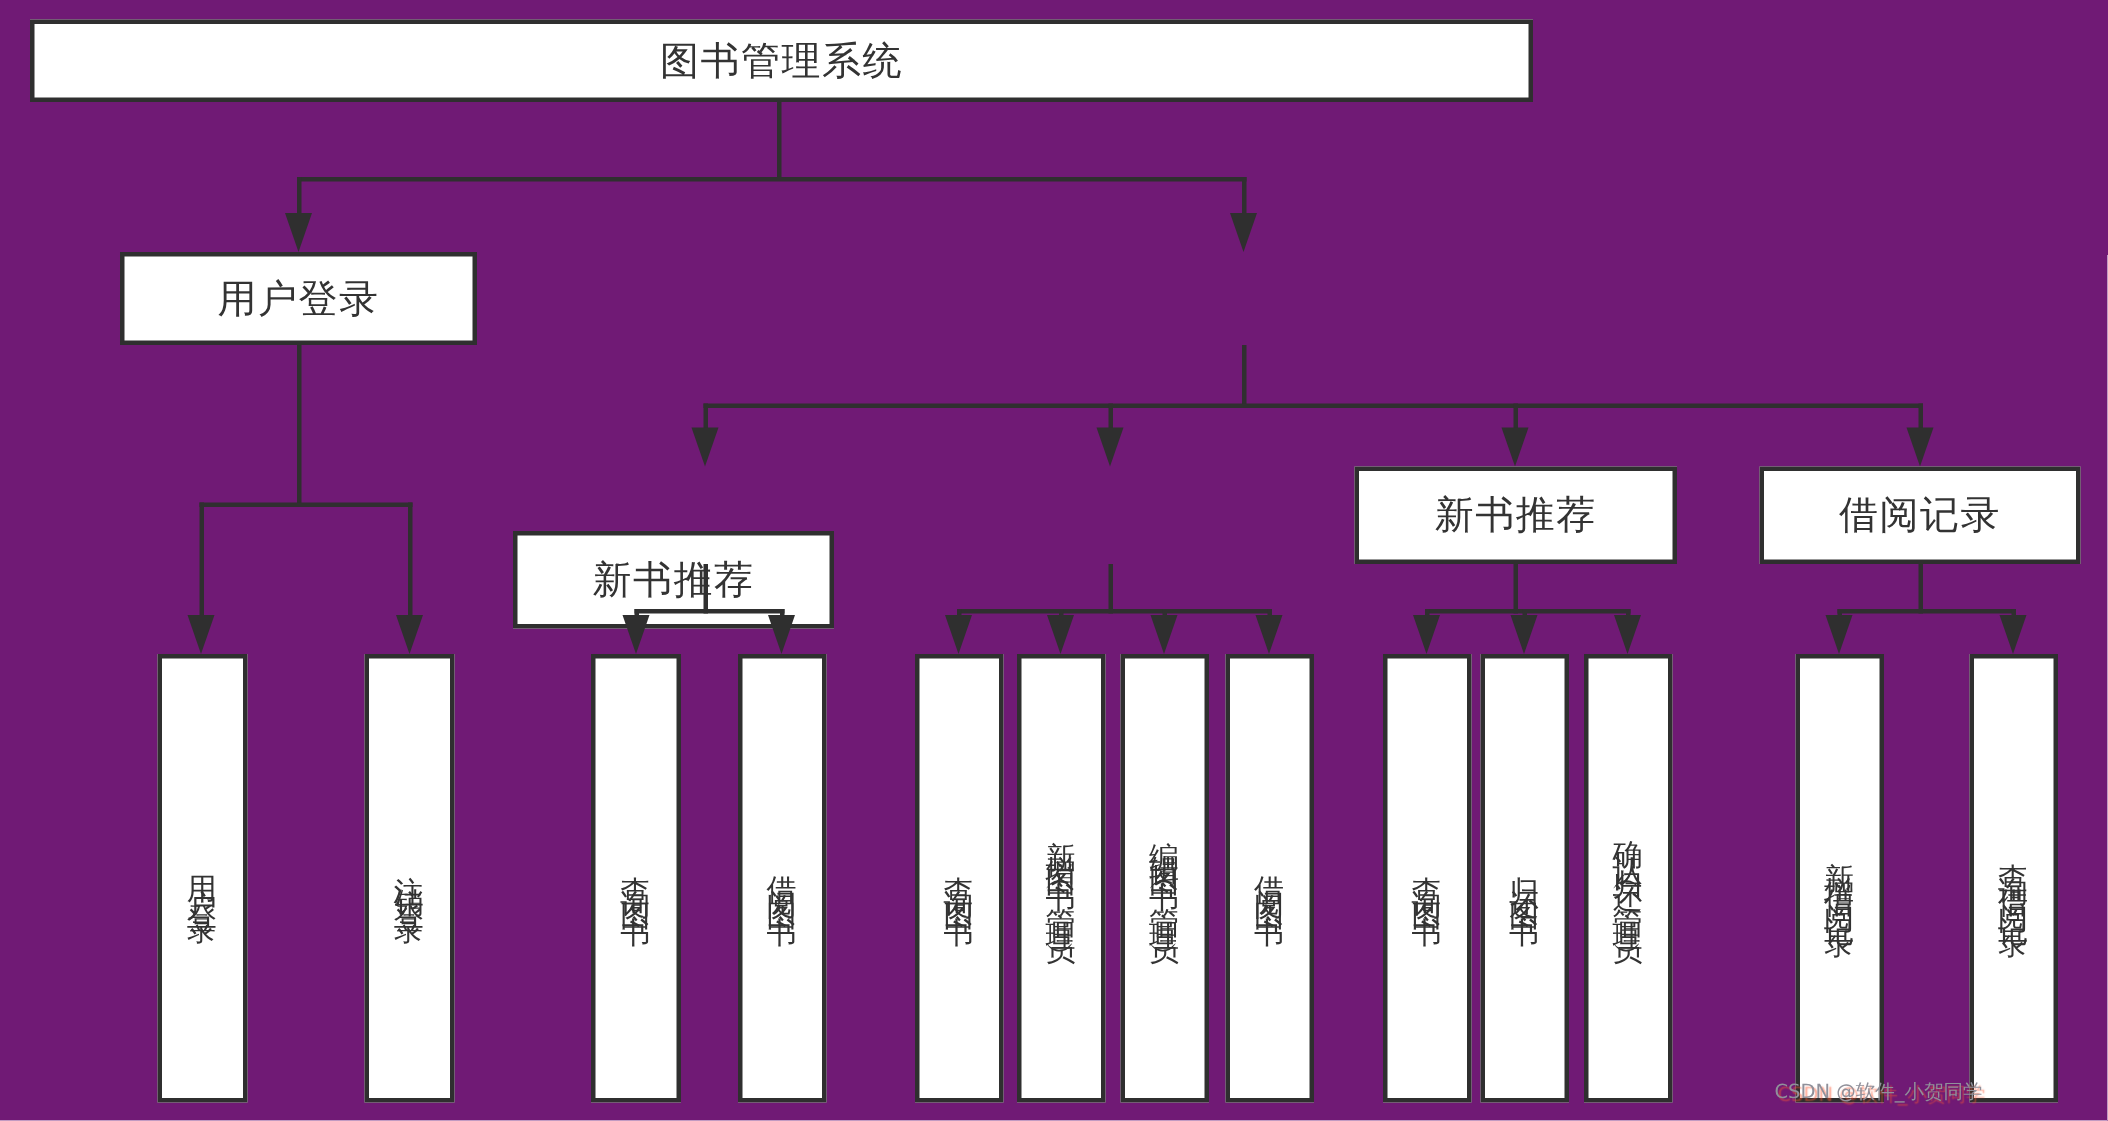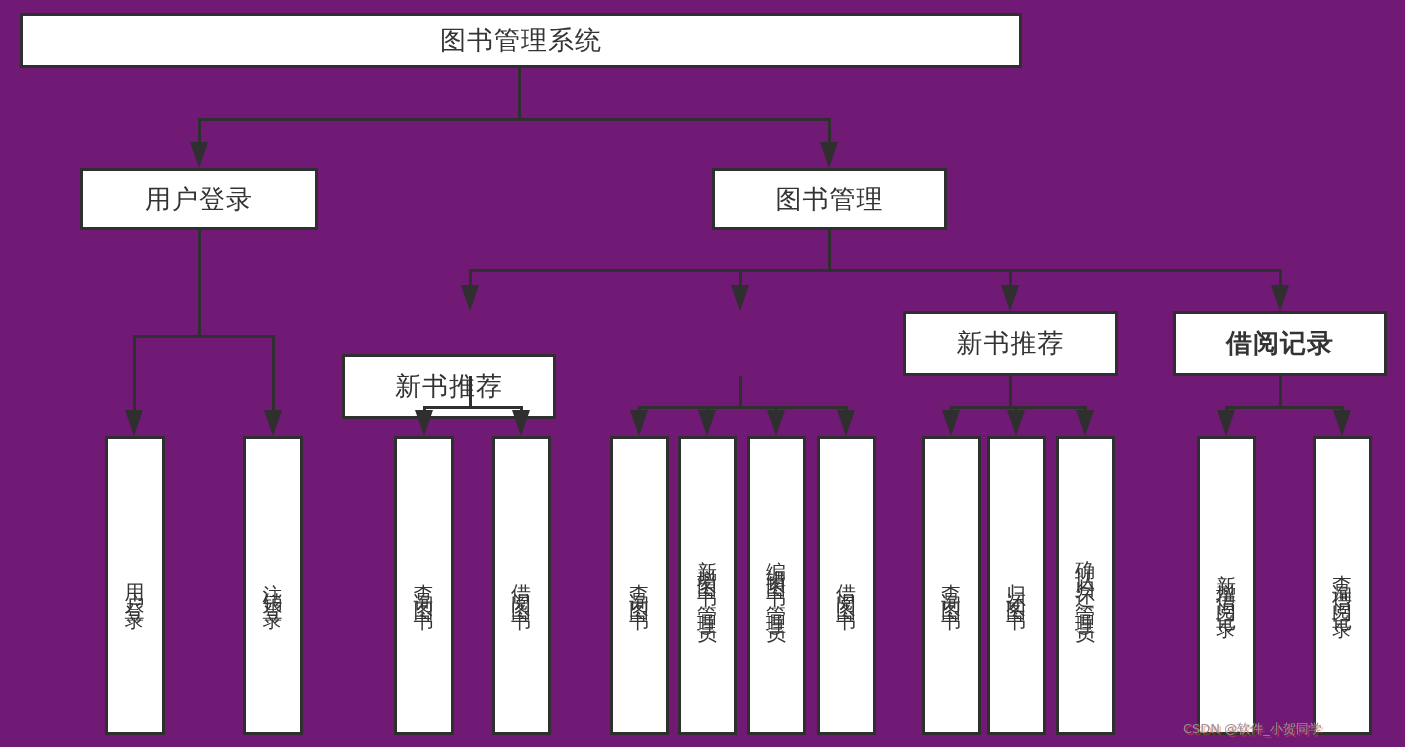--- a/index.html
+++ b/index.html
@@ -38,36 +38,35 @@
   <div class="box" style="left:20px;top:13px;width:1002px;height:55px;">图书管理系统</div>
 
   <div class="vl" style="left:518px;top:68px;height:50px;"></div>
   <div class="hl" style="left:198px;top:118px;width:633px;"></div>
   <div class="vl" style="left:198px;top:118px;height:30px;"></div>
   <div class="ar" style="left:190px;top:142px;"></div>
   <div class="vl" style="left:828px;top:118px;height:30px;"></div>
   <div class="ar" style="left:820px;top:142px;"></div>
 
   <div class="box" style="left:80px;top:168px;width:238px;height:62px;">用户登录</div>
-  <div class="box" style="left:712px;top:168px;width:235px;height:62px;">图书管理</div>
 
   <div class="vl" style="left:828px;top:230px;height:42px;"></div>
   <div class="hl" style="left:469px;top:269px;width:813px;"></div>
   <div class="vl" style="left:469px;top:269px;height:20px;"></div>
   <div class="ar" style="left:461px;top:285px;"></div>
   <div class="vl" style="left:739px;top:269px;height:20px;"></div>
   <div class="ar" style="left:731px;top:285px;"></div>
   <div class="vl" style="left:1009px;top:269px;height:20px;"></div>
   <div class="ar" style="left:1001px;top:285px;"></div>
   <div class="vl" style="left:1279px;top:269px;height:20px;"></div>
   <div class="ar" style="left:1271px;top:285px;"></div>
 
   <div class="box" style="left:342px;top:311px;width:214px;height:65px;margin-top:43px;">新书推荐</div>
   <div class="box" style="left:903px;top:311px;width:215px;height:65px;">新书推荐</div>
-  <div class="box" style="left:1173px;top:311px;width:214px;height:65px;font-weight:bold;">借阅记录</div>
+  <div class="box" style="left:1173px;top:311px;width:214px;height:65px;">借阅记录</div>
 
   <div class="vl" style="left:198px;top:230px;height:108px;"></div>
   <div class="hl" style="left:133px;top:335px;width:142px;"></div>
   <div class="vl" style="left:133px;top:335px;height:80px;"></div>
   <div class="ar" style="left:125px;top:410px;"></div>
   <div class="vl" style="left:272px;top:335px;height:80px;"></div>
   <div class="ar" style="left:264px;top:410px;"></div>
 
   <div class="vl" style="left:469px;top:376px;height:33px;"></div>
   <div class="hl" style="left:423px;top:406px;width:100px;"></div>

